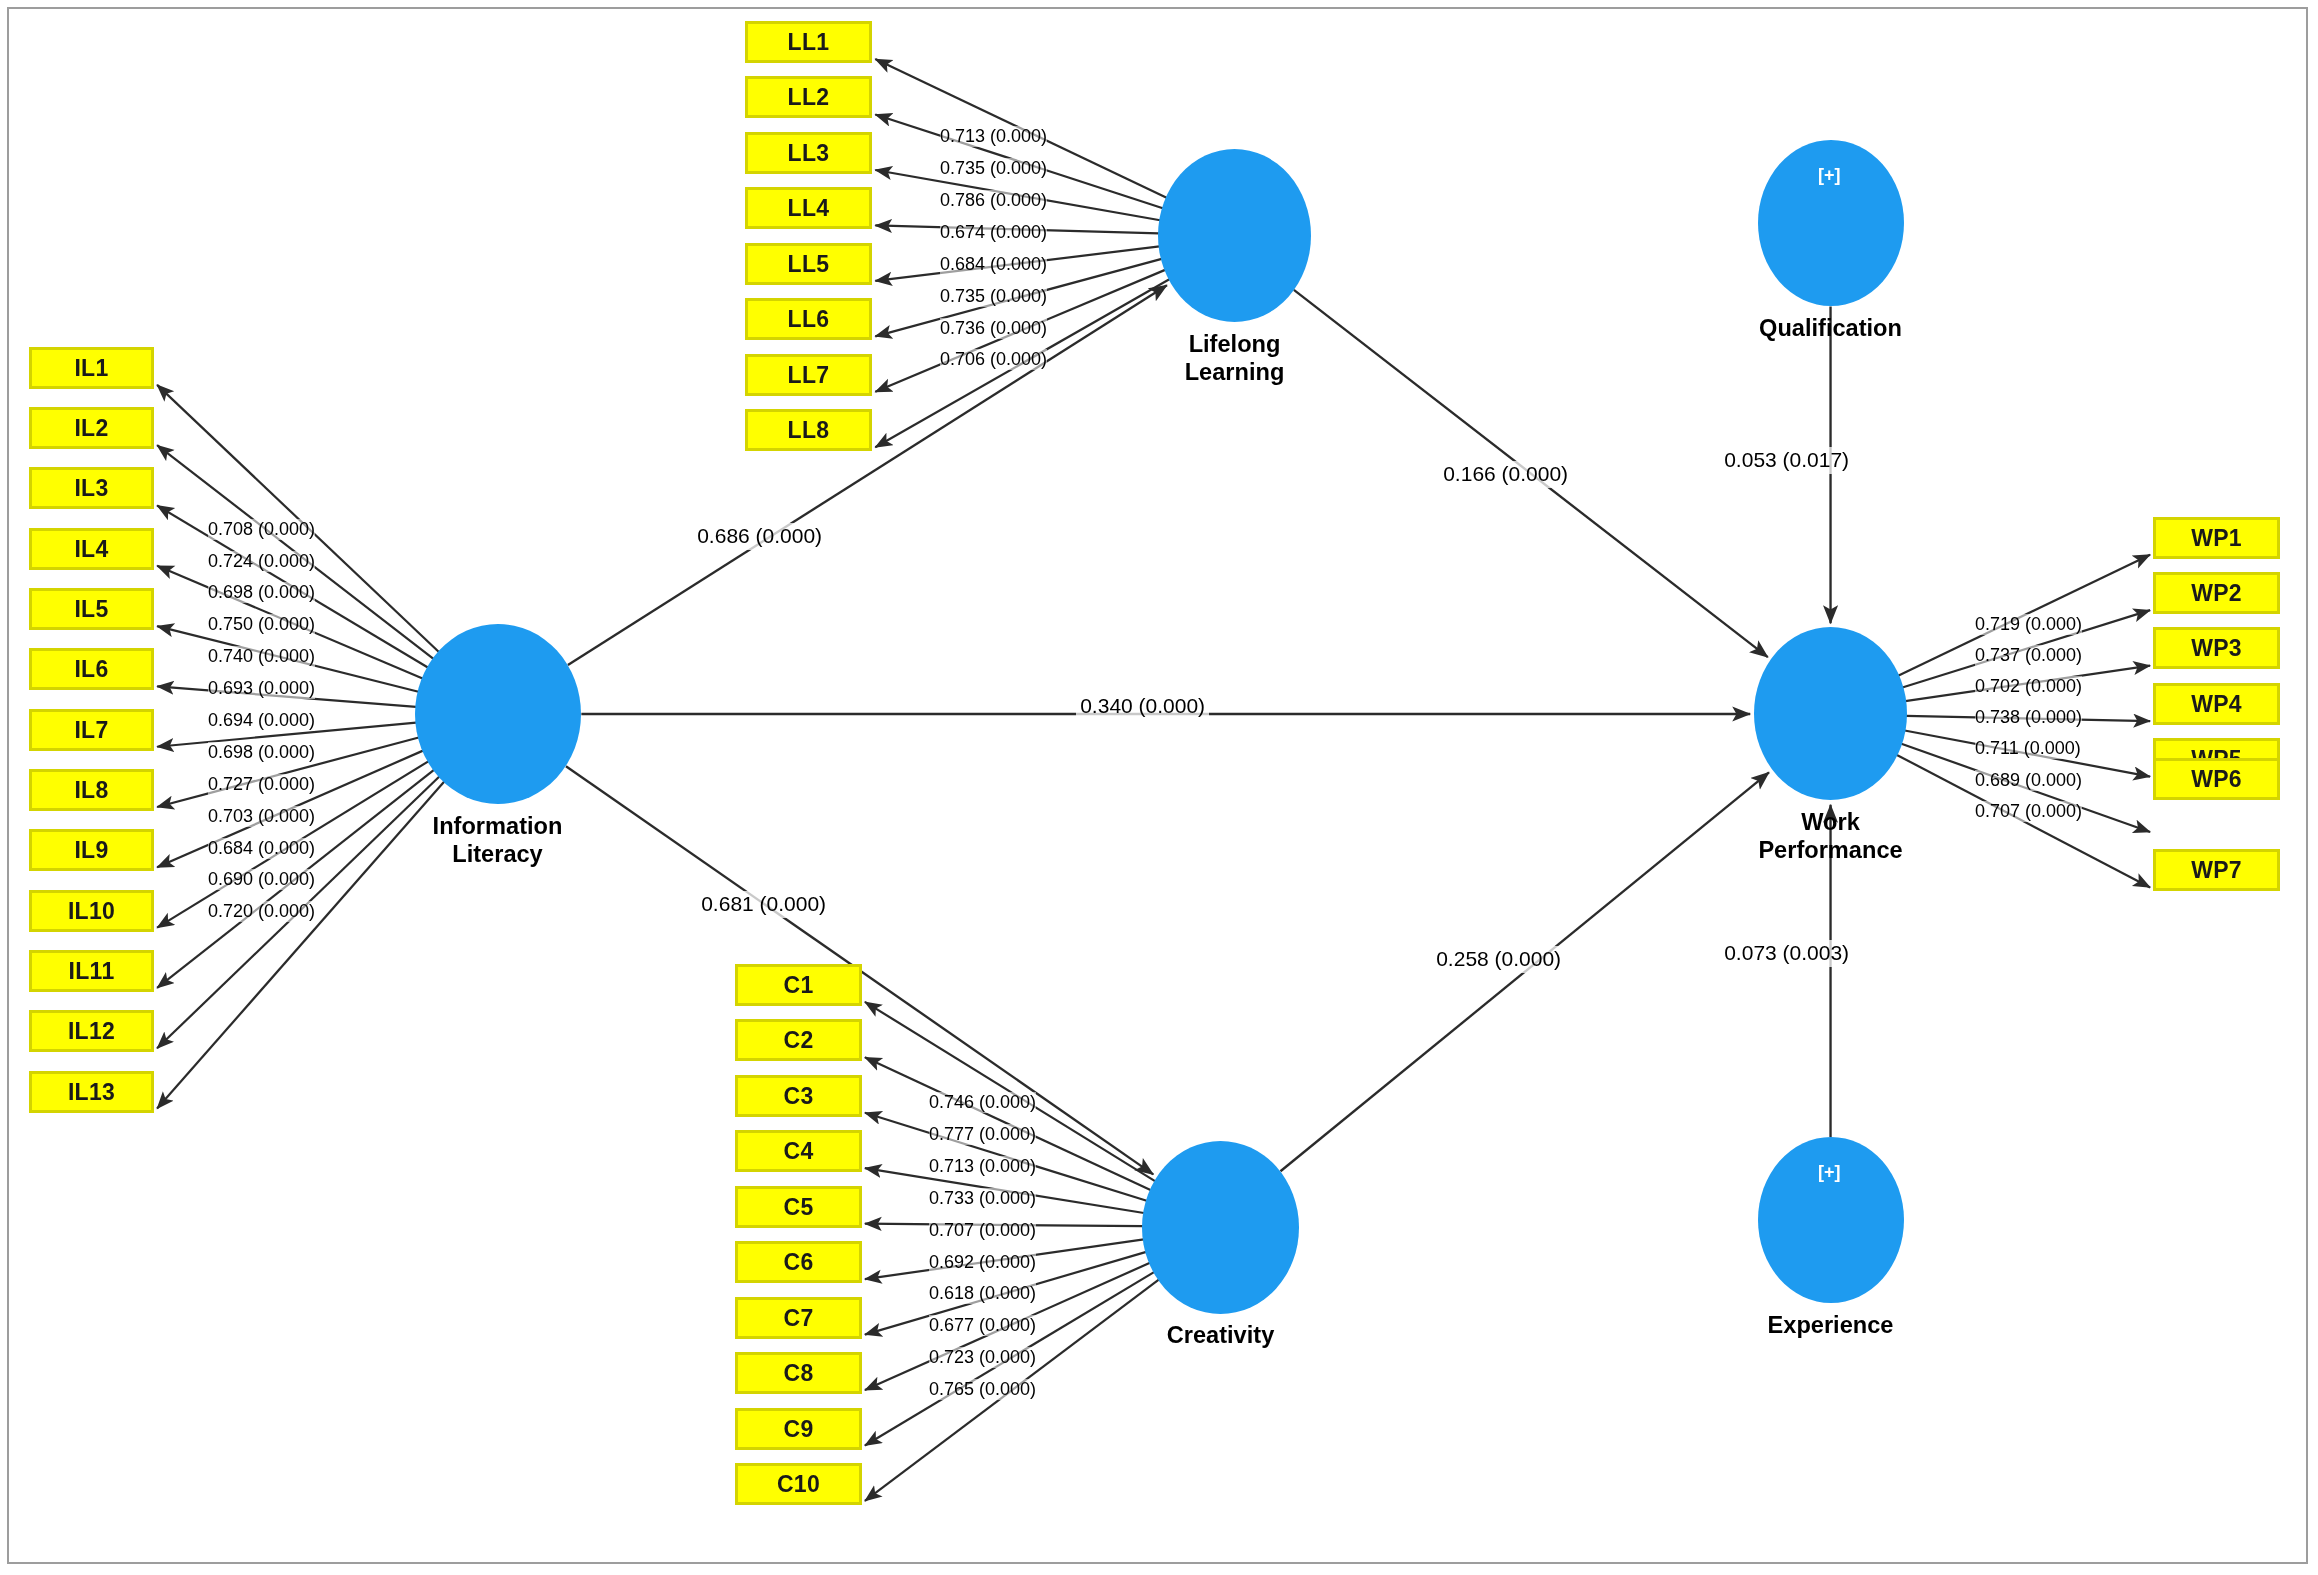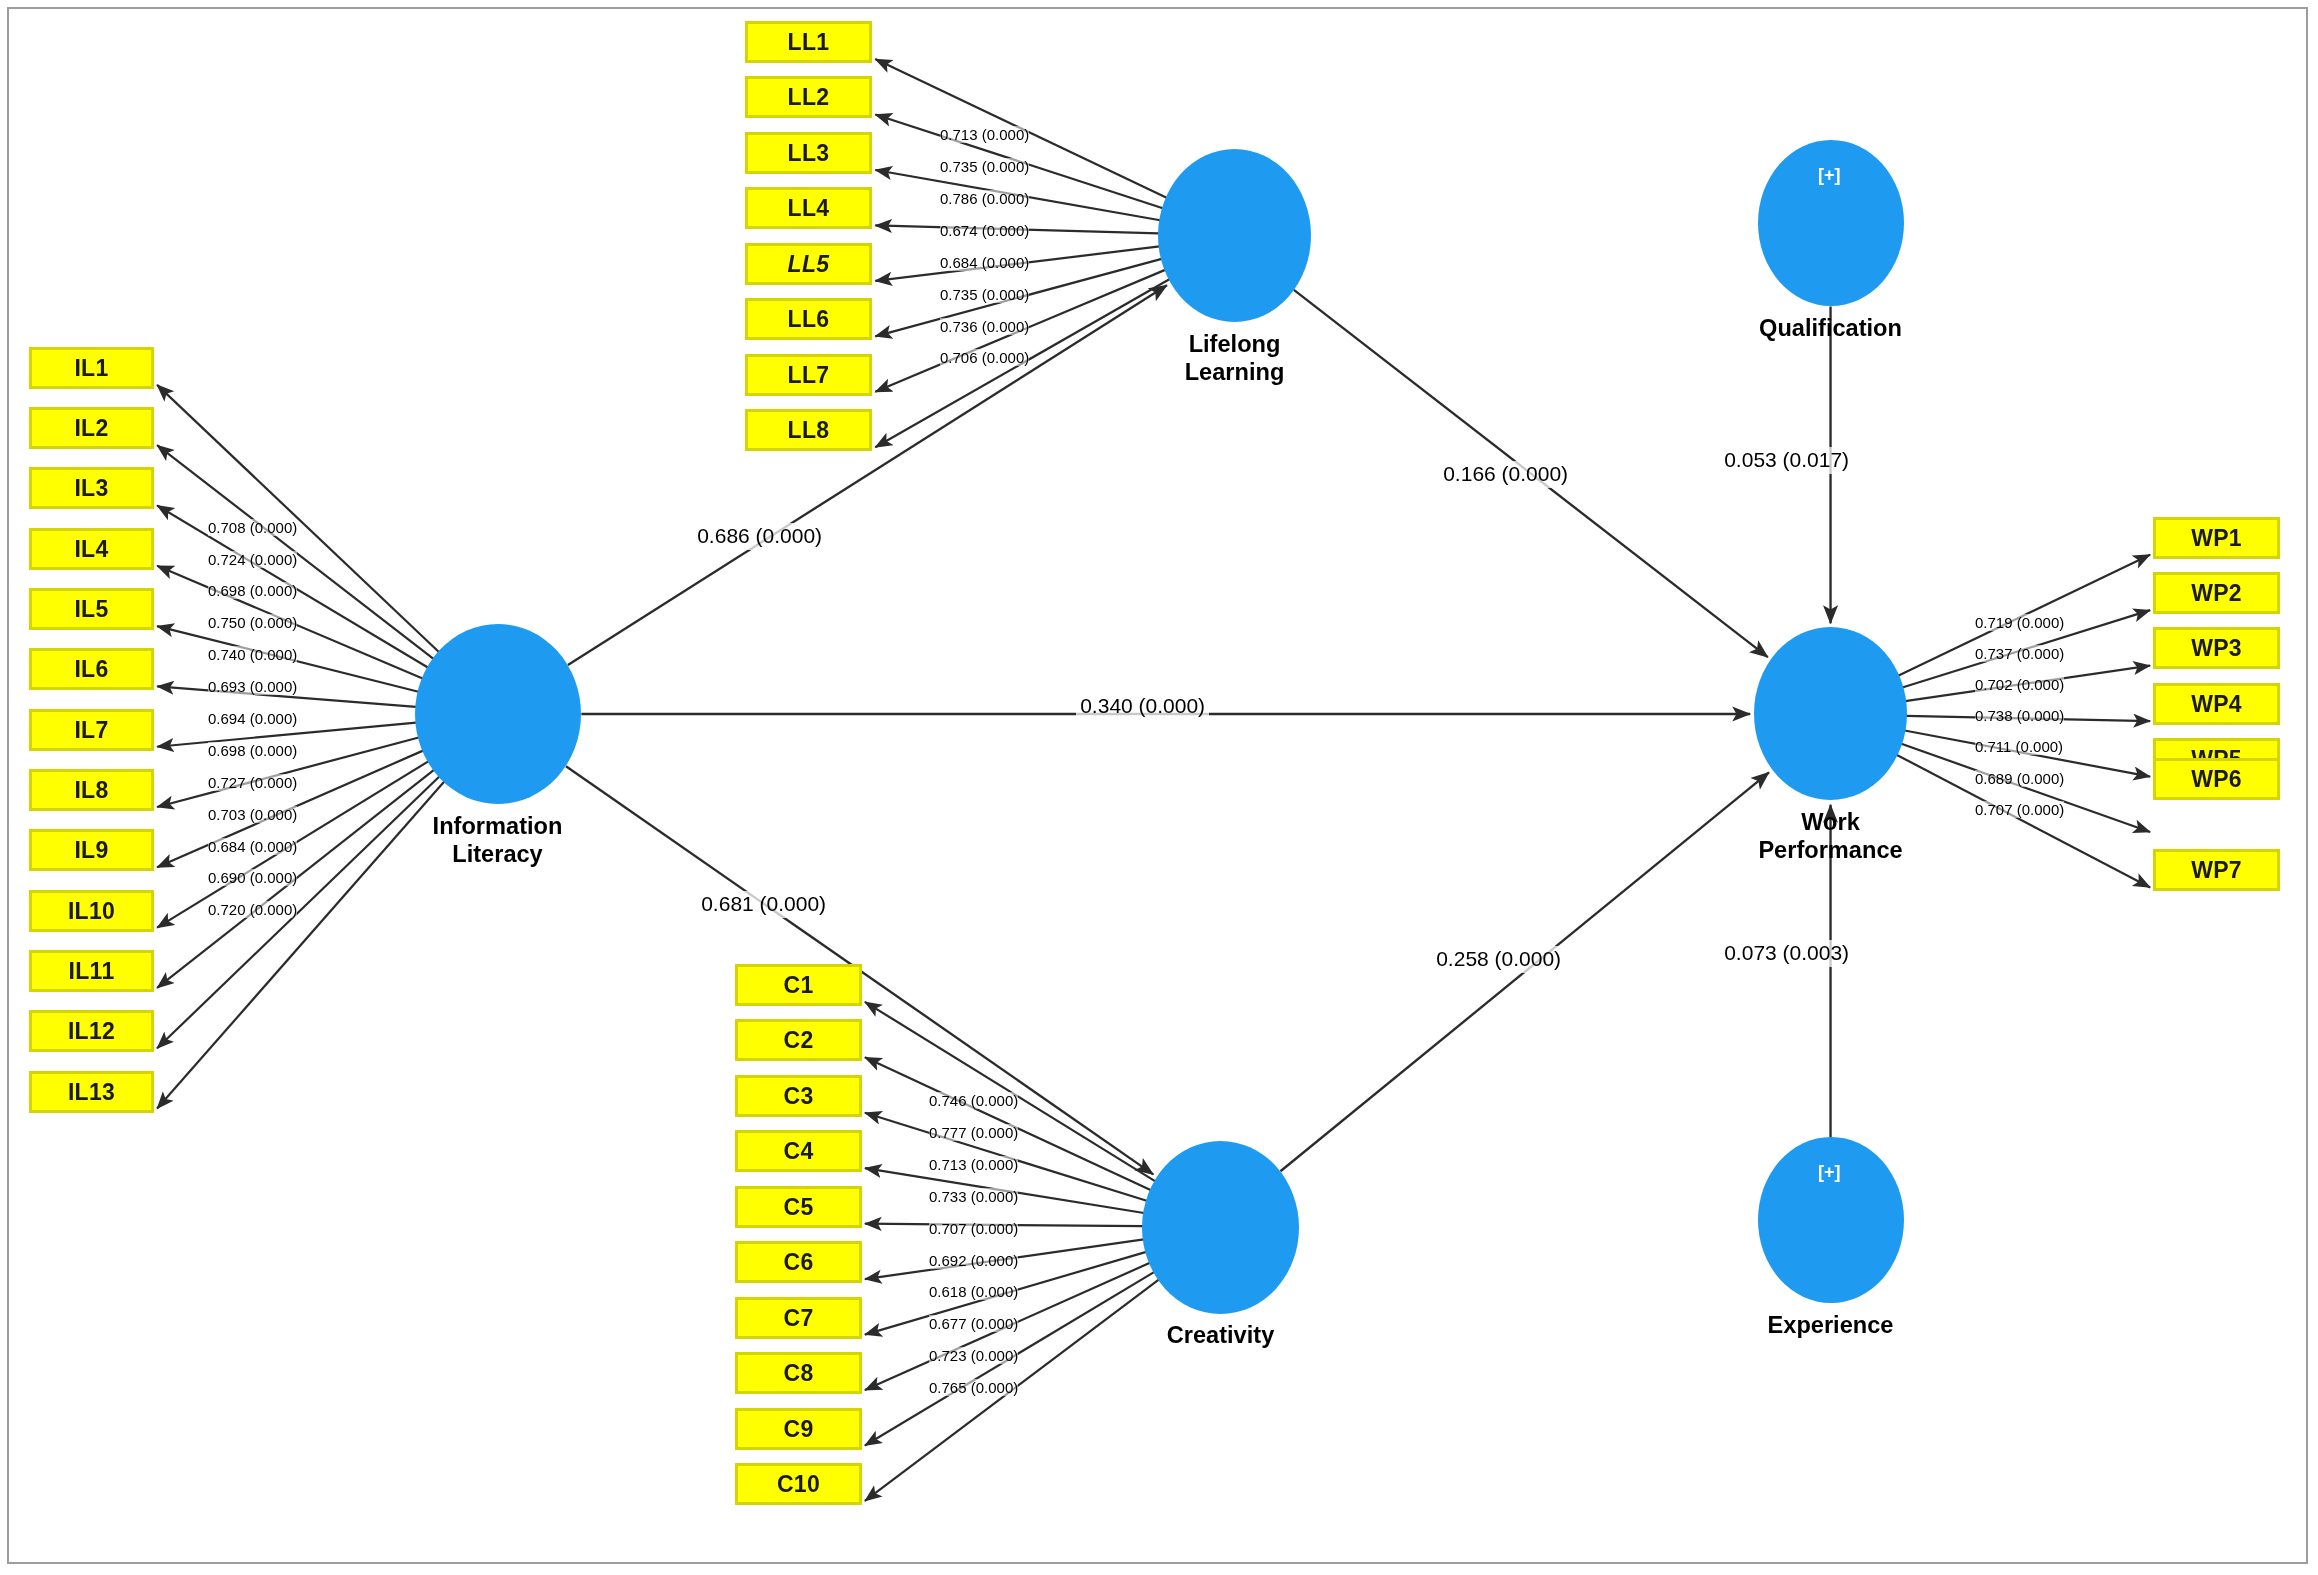--- a/index.html
+++ b/index.html
@@ -70,21 +70,21 @@
     font-weight: bold;
     font-size: 23.6px;
     line-height: 1.18;
     font-family: "Liberation Sans", sans-serif;
     white-space: pre-line;
   }
   
   .loading {
     position: absolute;
     color: #000000;
-    font-size: 15px;
+    font-size: 18px;
     font-family: "Liberation Sans", sans-serif;
     white-space: nowrap;
     background: rgba(255,255,255,0.55);
   }
   
   .pathlabel {
     position: absolute;
     color: #000000;
     font-size: 21px;
     font-family: "Liberation Sans", sans-serif;
@@ -167,21 +167,21 @@
       <div class="indicator" style="left: 29px; top: 769px; width: 125px; height: 42px;">IL8</div>
       <div class="indicator" style="left: 29px; top: 829px; width: 125px; height: 42px;">IL9</div>
       <div class="indicator" style="left: 29px; top: 890px; width: 125px; height: 42px;">IL10</div>
       <div class="indicator" style="left: 29px; top: 950px; width: 125px; height: 42px;">IL11</div>
       <div class="indicator" style="left: 29px; top: 1010px; width: 125px; height: 42px;">IL12</div>
       <div class="indicator" style="left: 29px; top: 1071px; width: 125px; height: 42px;">IL13</div>
       <div class="indicator" style="left: 745px; top: 21px; width: 127px; height: 42px;">LL1</div>
       <div class="indicator" style="left: 745px; top: 76px; width: 127px; height: 42px;">LL2</div>
       <div class="indicator" style="left: 745px; top: 132px; width: 127px; height: 42px;">LL3</div>
       <div class="indicator" style="left: 745px; top: 187px; width: 127px; height: 42px;">LL4</div>
-      <div class="indicator" style="left: 745px; top: 243px; width: 127px; height: 42px; font-style: italic;">LL5</div>
+      <div class="indicator" style="left: 745px; top: 243px; width: 127px; height: 42px;">LL5</div>
       <div class="indicator" style="left: 745px; top: 298px; width: 127px; height: 42px;">LL6</div>
       <div class="indicator" style="left: 745px; top: 354px; width: 127px; height: 42px;">LL7</div>
       <div class="indicator" style="left: 745px; top: 409px; width: 127px; height: 42px;">LL8</div>
       <div class="indicator" style="left: 735px; top: 964px; width: 127px; height: 42px;">C1</div>
       <div class="indicator" style="left: 735px; top: 1019px; width: 127px; height: 42px;">C2</div>
       <div class="indicator" style="left: 735px; top: 1075px; width: 127px; height: 42px;">C3</div>
       <div class="indicator" style="left: 735px; top: 1130px; width: 127px; height: 42px;">C4</div>
       <div class="indicator" style="left: 735px; top: 1186px; width: 127px; height: 42px;">C5</div>
       <div class="indicator" style="left: 735px; top: 1241px; width: 127px; height: 42px;">C6</div>
       <div class="indicator" style="left: 735px; top: 1297px; width: 127px; height: 42px;">C7</div>

